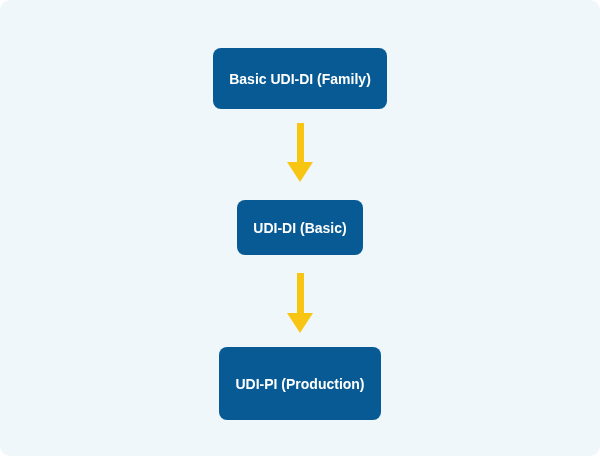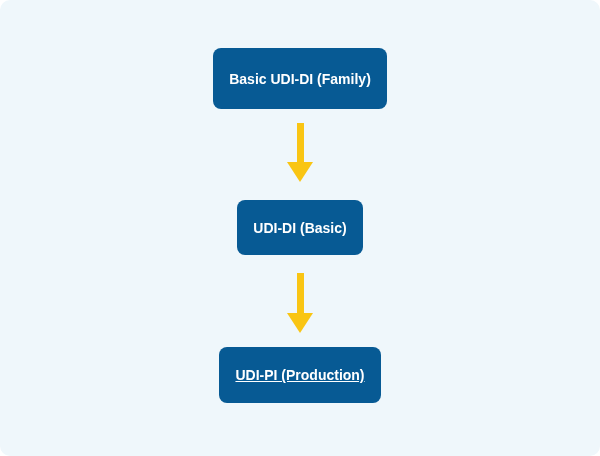--- a/index.html
+++ b/index.html
@@ -33,21 +33,21 @@
     background: var(--node-bg);
     color: var(--node-text);
     border-radius: 8px;
     font-weight: bold;
     font-size: 14px;
     white-space: nowrap;
     flex: 0 0 auto;
   }
   .node-1 { height: 61px; }
   .node-2 { height: 55px; }
-  .node-3 { height: 56px; text-decoration: underline; }
+  .node-3 { height: 73px; }
   .arrow {
     width: 26px;
     display: flex;
     flex-direction: column;
     align-items: center;
     flex: 0 0 auto;
   }
   .arrow-1 { height: 59px; margin-top: 14px; margin-bottom: 18px; }
   .arrow-2 { height: 60px; margin-top: 18px; margin-bottom: 14px; }
   .arrow-shaft {

